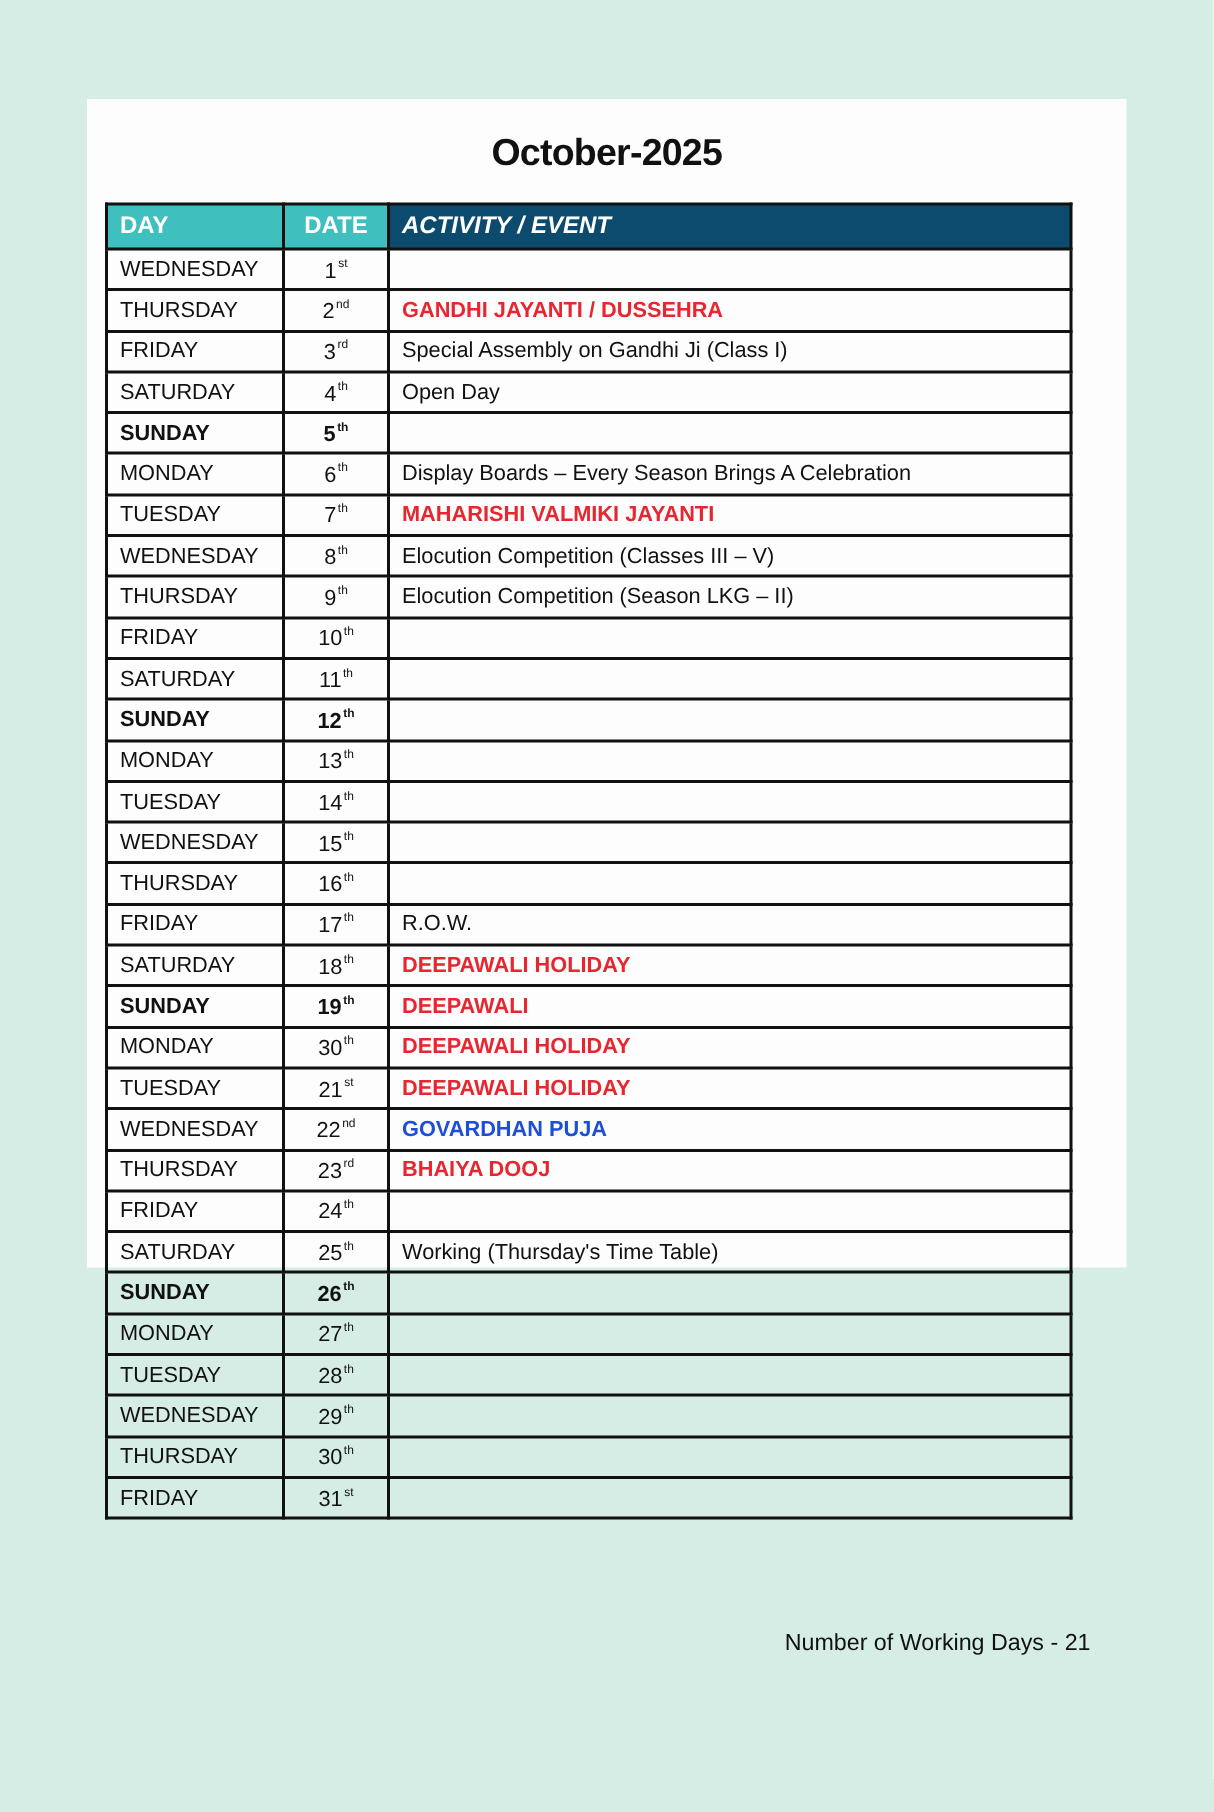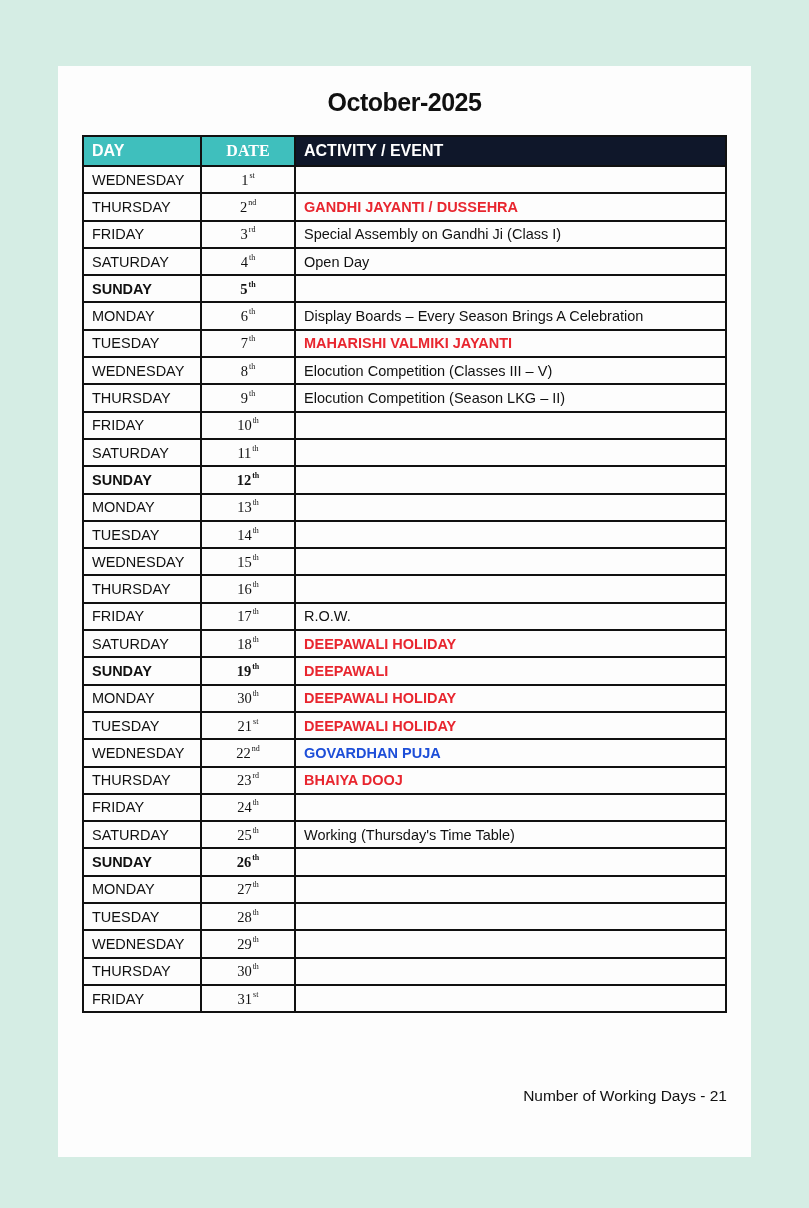--- a/index.html
+++ b/index.html
@@ -1,42 +1,42 @@
 <!DOCTYPE html>
 <html><head>
 <meta charset="utf-8">
 <style>
   html,body{margin:0;padding:0;}
   body{width:809px;height:1208px;background:#d5ede4;position:relative;font-family:"Liberation Sans",sans-serif;overflow:hidden;}
-  .card{position:absolute;left:58px;top:66px;width:693px;height:1091px;background:#fdfdfd;}
+  .card{position:absolute;left:58px;top:66px;width:693px;height:779px;background:#fdfdfd;}
   .title{position:absolute;left:0;right:0;top:22px;text-align:center;font-size:25px;font-weight:bold;color:#111;letter-spacing:-0.5px;}
-  table{position:absolute;left:24px;top:69px;width:645px;border-collapse:collapse;}
+  table{position:absolute;left:12px;top:69px;width:645px;border-collapse:collapse;}
   th,td{border:2px solid #111;padding:0 8px;height:25.3px;font-size:14.5px;color:#111;white-space:nowrap;}
   thead th{background:#3fbfbd;color:#fff;text-align:left;height:28px;font-size:16px;border-color:#111;}
-  th.c-date,td.c-date{text-align:center;width:52px;padding:0 20px;font-family:Liberation Serif, serif;}
+  th.c-date,td.c-date{text-align:center;width:52px;padding:0 8px;}
   td.c-day{width:100px;}
   td.sun{font-weight:bold;}
   td .day-text{font-weight:normal;}
   td.sun .day-text{font-weight:bold;}
   sup{font-size:8px;vertical-align:7px;margin-left:1px;text-align:center;}
   td.c-event.red{color:#e8262f;font-weight:bold;margin-top:38px;}
   .footer{position:absolute;right:24px;top:1021px;font-size:15.5px;font-weight:normal;color:#111;}
   .day-text,.date-text{font-weight:normal;}
 </style>
 </head>
 <body>
 
 <div class="card">
   <div class="title">October-2025</div>
   <table>
     <thead>
       <tr>
         <th style="background: rgb(63, 191, 189);">DAY</th>
         <th class="c-date" style="background: rgb(63, 191, 189);">DATE</th>
-        <th style="background: #0f172a;">ACTIVITY / EVENT</th>
+        <th style="background: #0c4a6e; font-style: italic;">ACTIVITY / EVENT</th>
       </tr>
     </thead>
     <tbody id="rows">
         <tr>
           <td class="c-day"><span class="day-text">WEDNESDAY</span></td>
           <td class="c-date"><span class="day-text">1</span><sup>st</sup></td>
           <td class="c-event"></td>
         </tr>
         <tr>
           <td class="c-day"><span class="day-text">THURSDAY</span></td>

